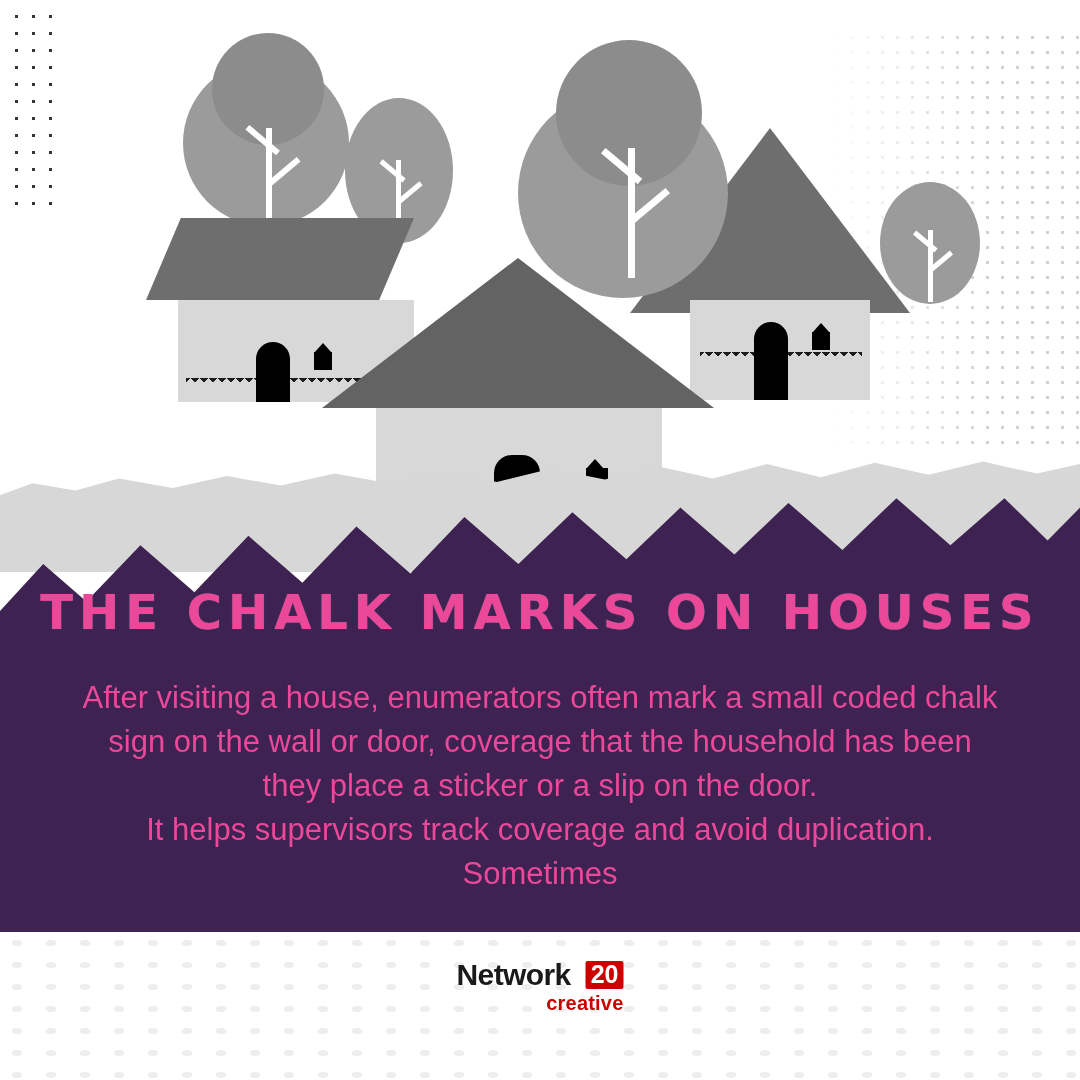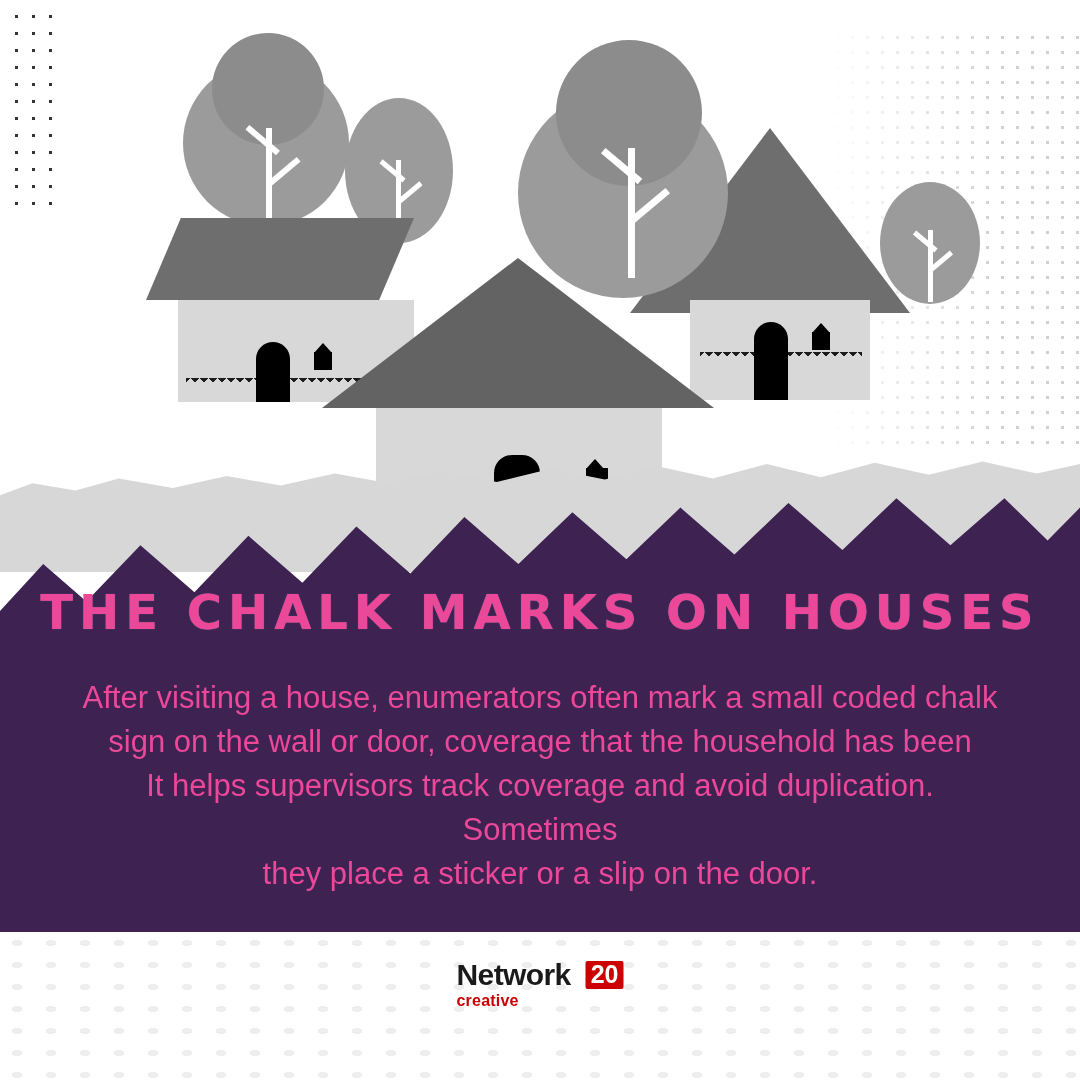--- a/index.html
+++ b/index.html
@@ -197,23 +197,23 @@
     color: #ffffff;
     font-family: "Liberation Sans", sans-serif;
     font-weight: bold;
     font-size: 25px;
     padding: 1px 5px 2px 5px;
     border-radius: 2px;
   }
   .logo-sub {
     font-family: "Liberation Sans", sans-serif;
     font-weight: bold;
-    font-size: 16px;
+    font-size: 20px;
     color: #cc0000;
-    text-align: left;
+    text-align: right;
     margin-top: 3px;
     letter-spacing: .2px;
   }
 </style>
 </head>
 <body>
 
 <div id="card">
 
   <div class="top-area">
@@ -291,22 +291,22 @@
   </div>
 
   <div class="torn-grey"></div>
   <div class="purple-panel"></div>
 
   <div class="text-wrap">
     <h1 class="headline">THE CHALK MARKS ON HOUSES</h1>
     <div class="body-copy">
       <p>After visiting a house, enumerators often mark a small coded chalk</p>
       <p>sign on the wall or door, coverage that the household has been</p>
+      <p>they place a sticker or a slip on the door.</p>
       <p>It helps supervisors track coverage and avoid duplication. Sometimes</p>
-      <p>they place a sticker or a slip on the door.</p>
     </div>
   </div>
 
   <div class="footer">
     <div class="footer-pattern"></div>
     <div class="logo">
       <div class="logo-row">
         <span class="logo-word">Network</span>
         <span class="logo-badge">20</span>
       </div>

